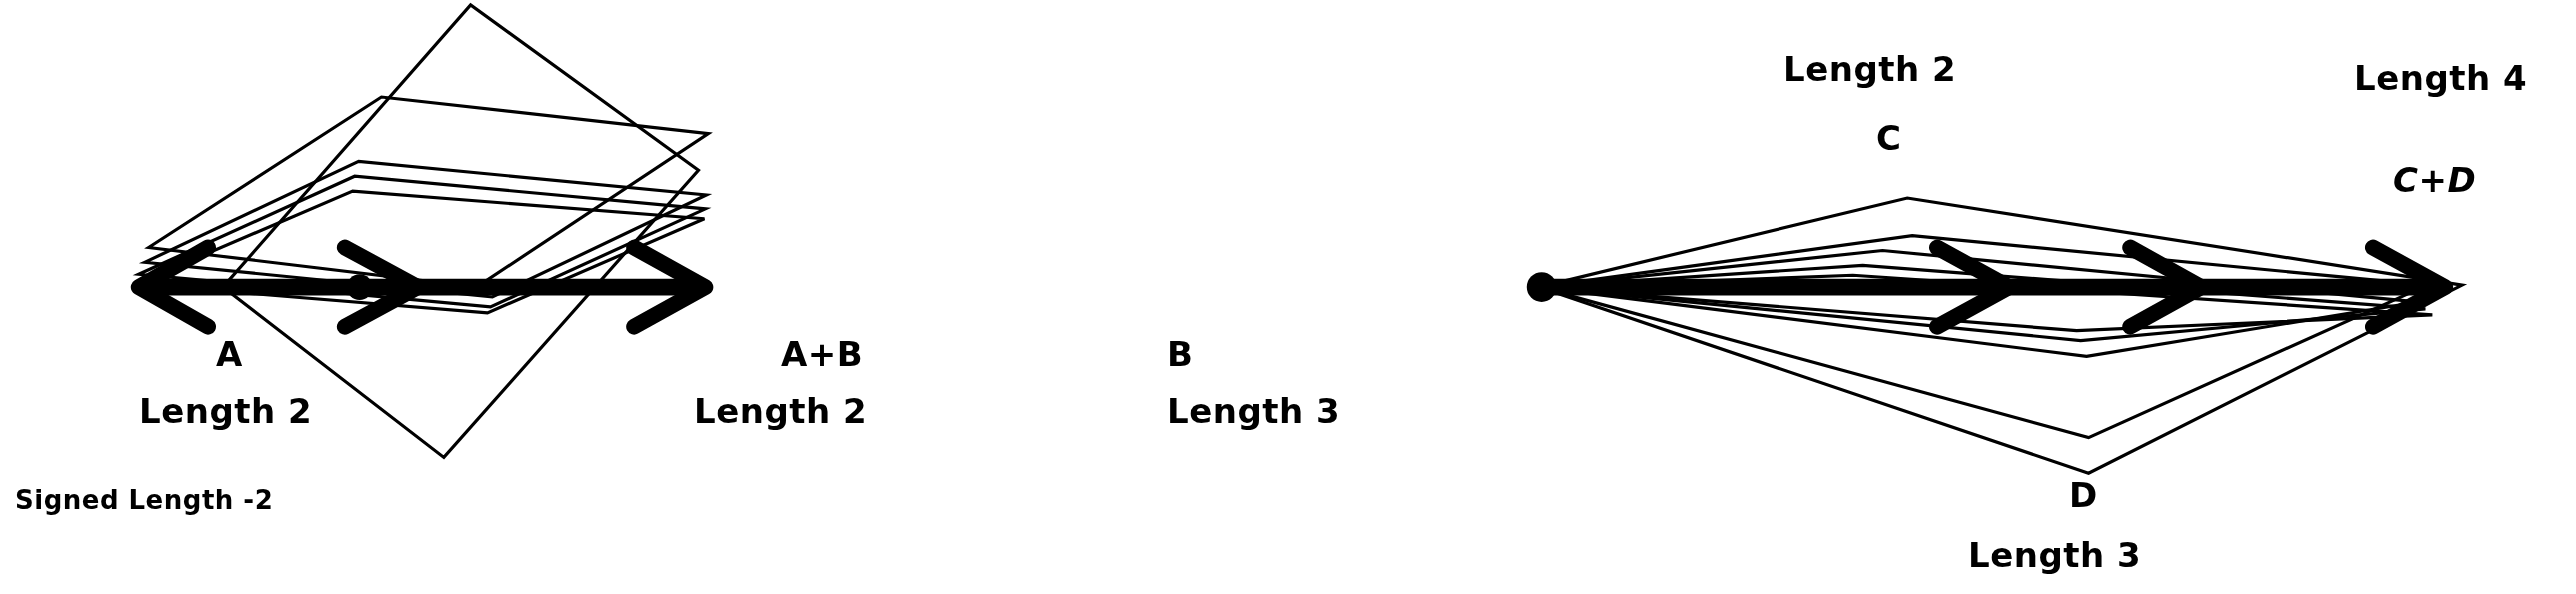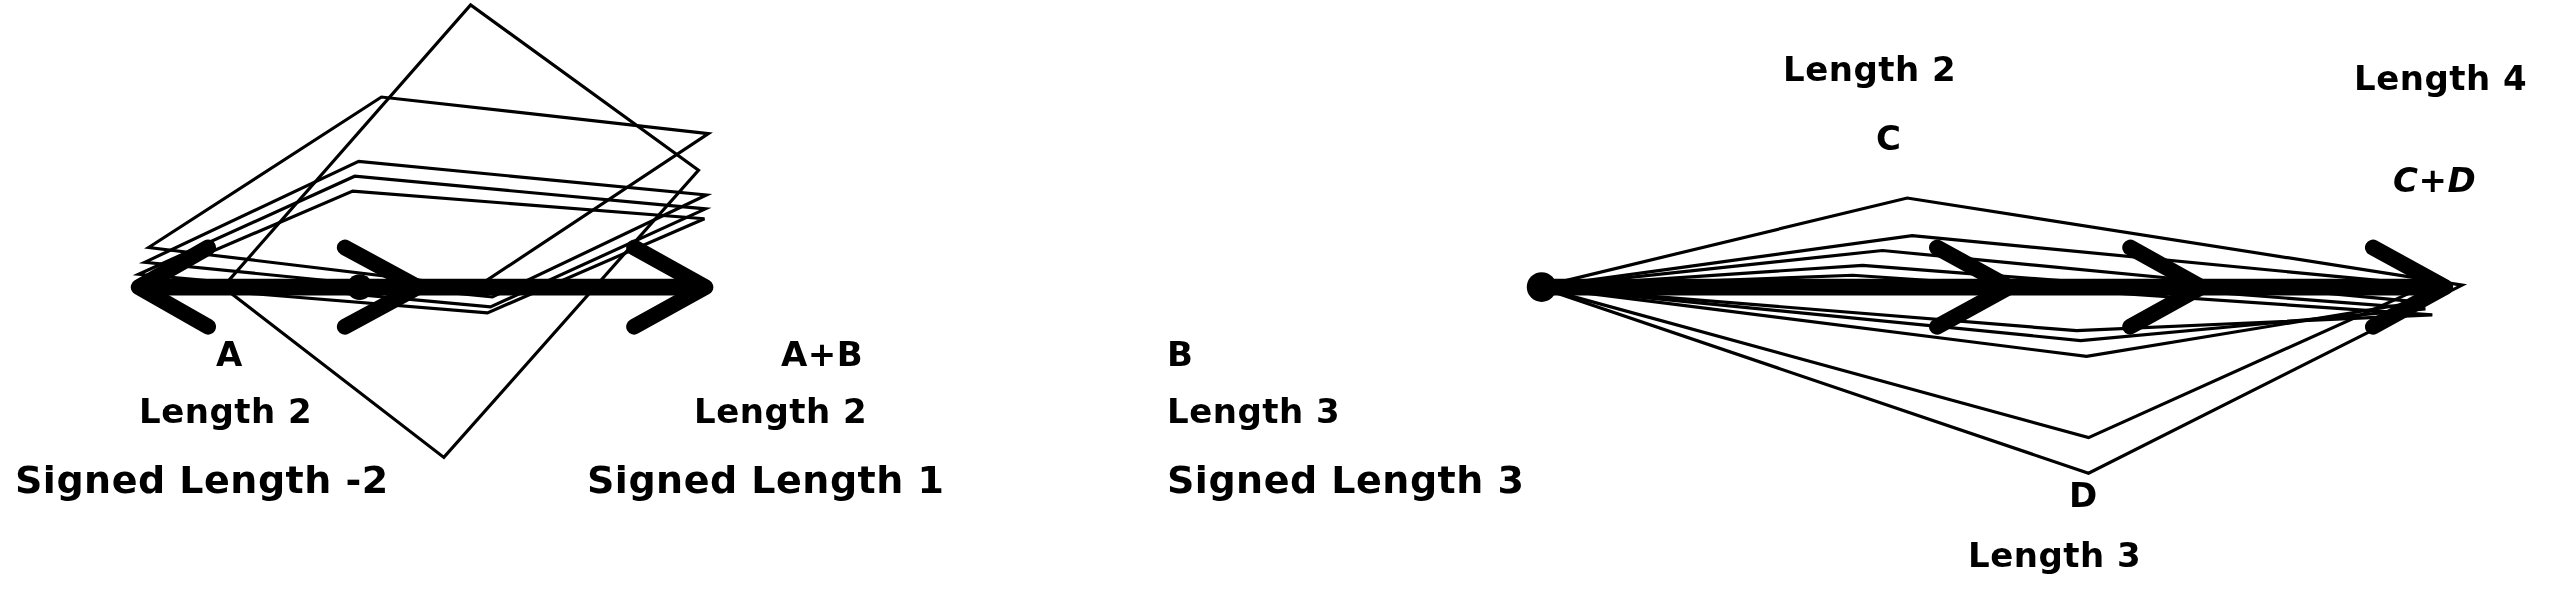--- a/index.html
+++ b/index.html
@@ -64,21 +64,22 @@
     user-select: none;
   }
   .lbl-point {
     font-size: 34px;
   }
   .lbl-len {
     font-size: 34px;
     text-align: right;
   }
   .lbl-signed {
-    font-size: 38px;
+    font-size: 26px;
+    margin-top: 26px;
   }
 </style>
 </head>
 <body>
 
 <div id="figure-root">
 
   <svg class="diagram-canvas" viewBox="0 0 2600 600" preserveAspectRatio="none">
 
     <g>
@@ -137,27 +138,25 @@
   <div class="fig-label lbl-point" style="left:216px; top:337px;">A</div>
 
   <div class="fig-label lbl-len" style="left:139px; top:394px;">Length 2</div>
 
   <div class="fig-label lbl-signed" style="left:15px; top:461px;">Signed Length -2</div>
 
   <div class="fig-label lbl-point" style="left:781px; top:337px;">A+B</div>
 
   <div class="fig-label lbl-len" style="left:694px; top:394px;">Length 2</div>
 
-  <div class="fig-label lbl-signed" style="left:587px; top:461px;">Signed Length 1</div>
 
   <div class="fig-label lbl-point" style="left:1167px; top:337px;">B</div>
 
   <div class="fig-label lbl-len" style="left:1167px; top:394px;">Length 3</div>
 
-  <div class="fig-label lbl-signed" style="left:1167px; top:461px;">Signed Length 3</div>
 
   <div class="fig-label lbl-len" style="left:1783px; top:52px;">Length 2</div>
 
   <div class="fig-label lbl-point" style="left:1876px; top:121px;">C</div>
 
   <div class="fig-label lbl-len" style="left:2354px; top:61px;">Length 4</div>
 
   <div class="fig-label lbl-point" style="left:2393px; top:163px;font-style:italic;">C+D</div>
 
   <div class="fig-label lbl-point" style="left:2069px; top:478px;">D</div>

